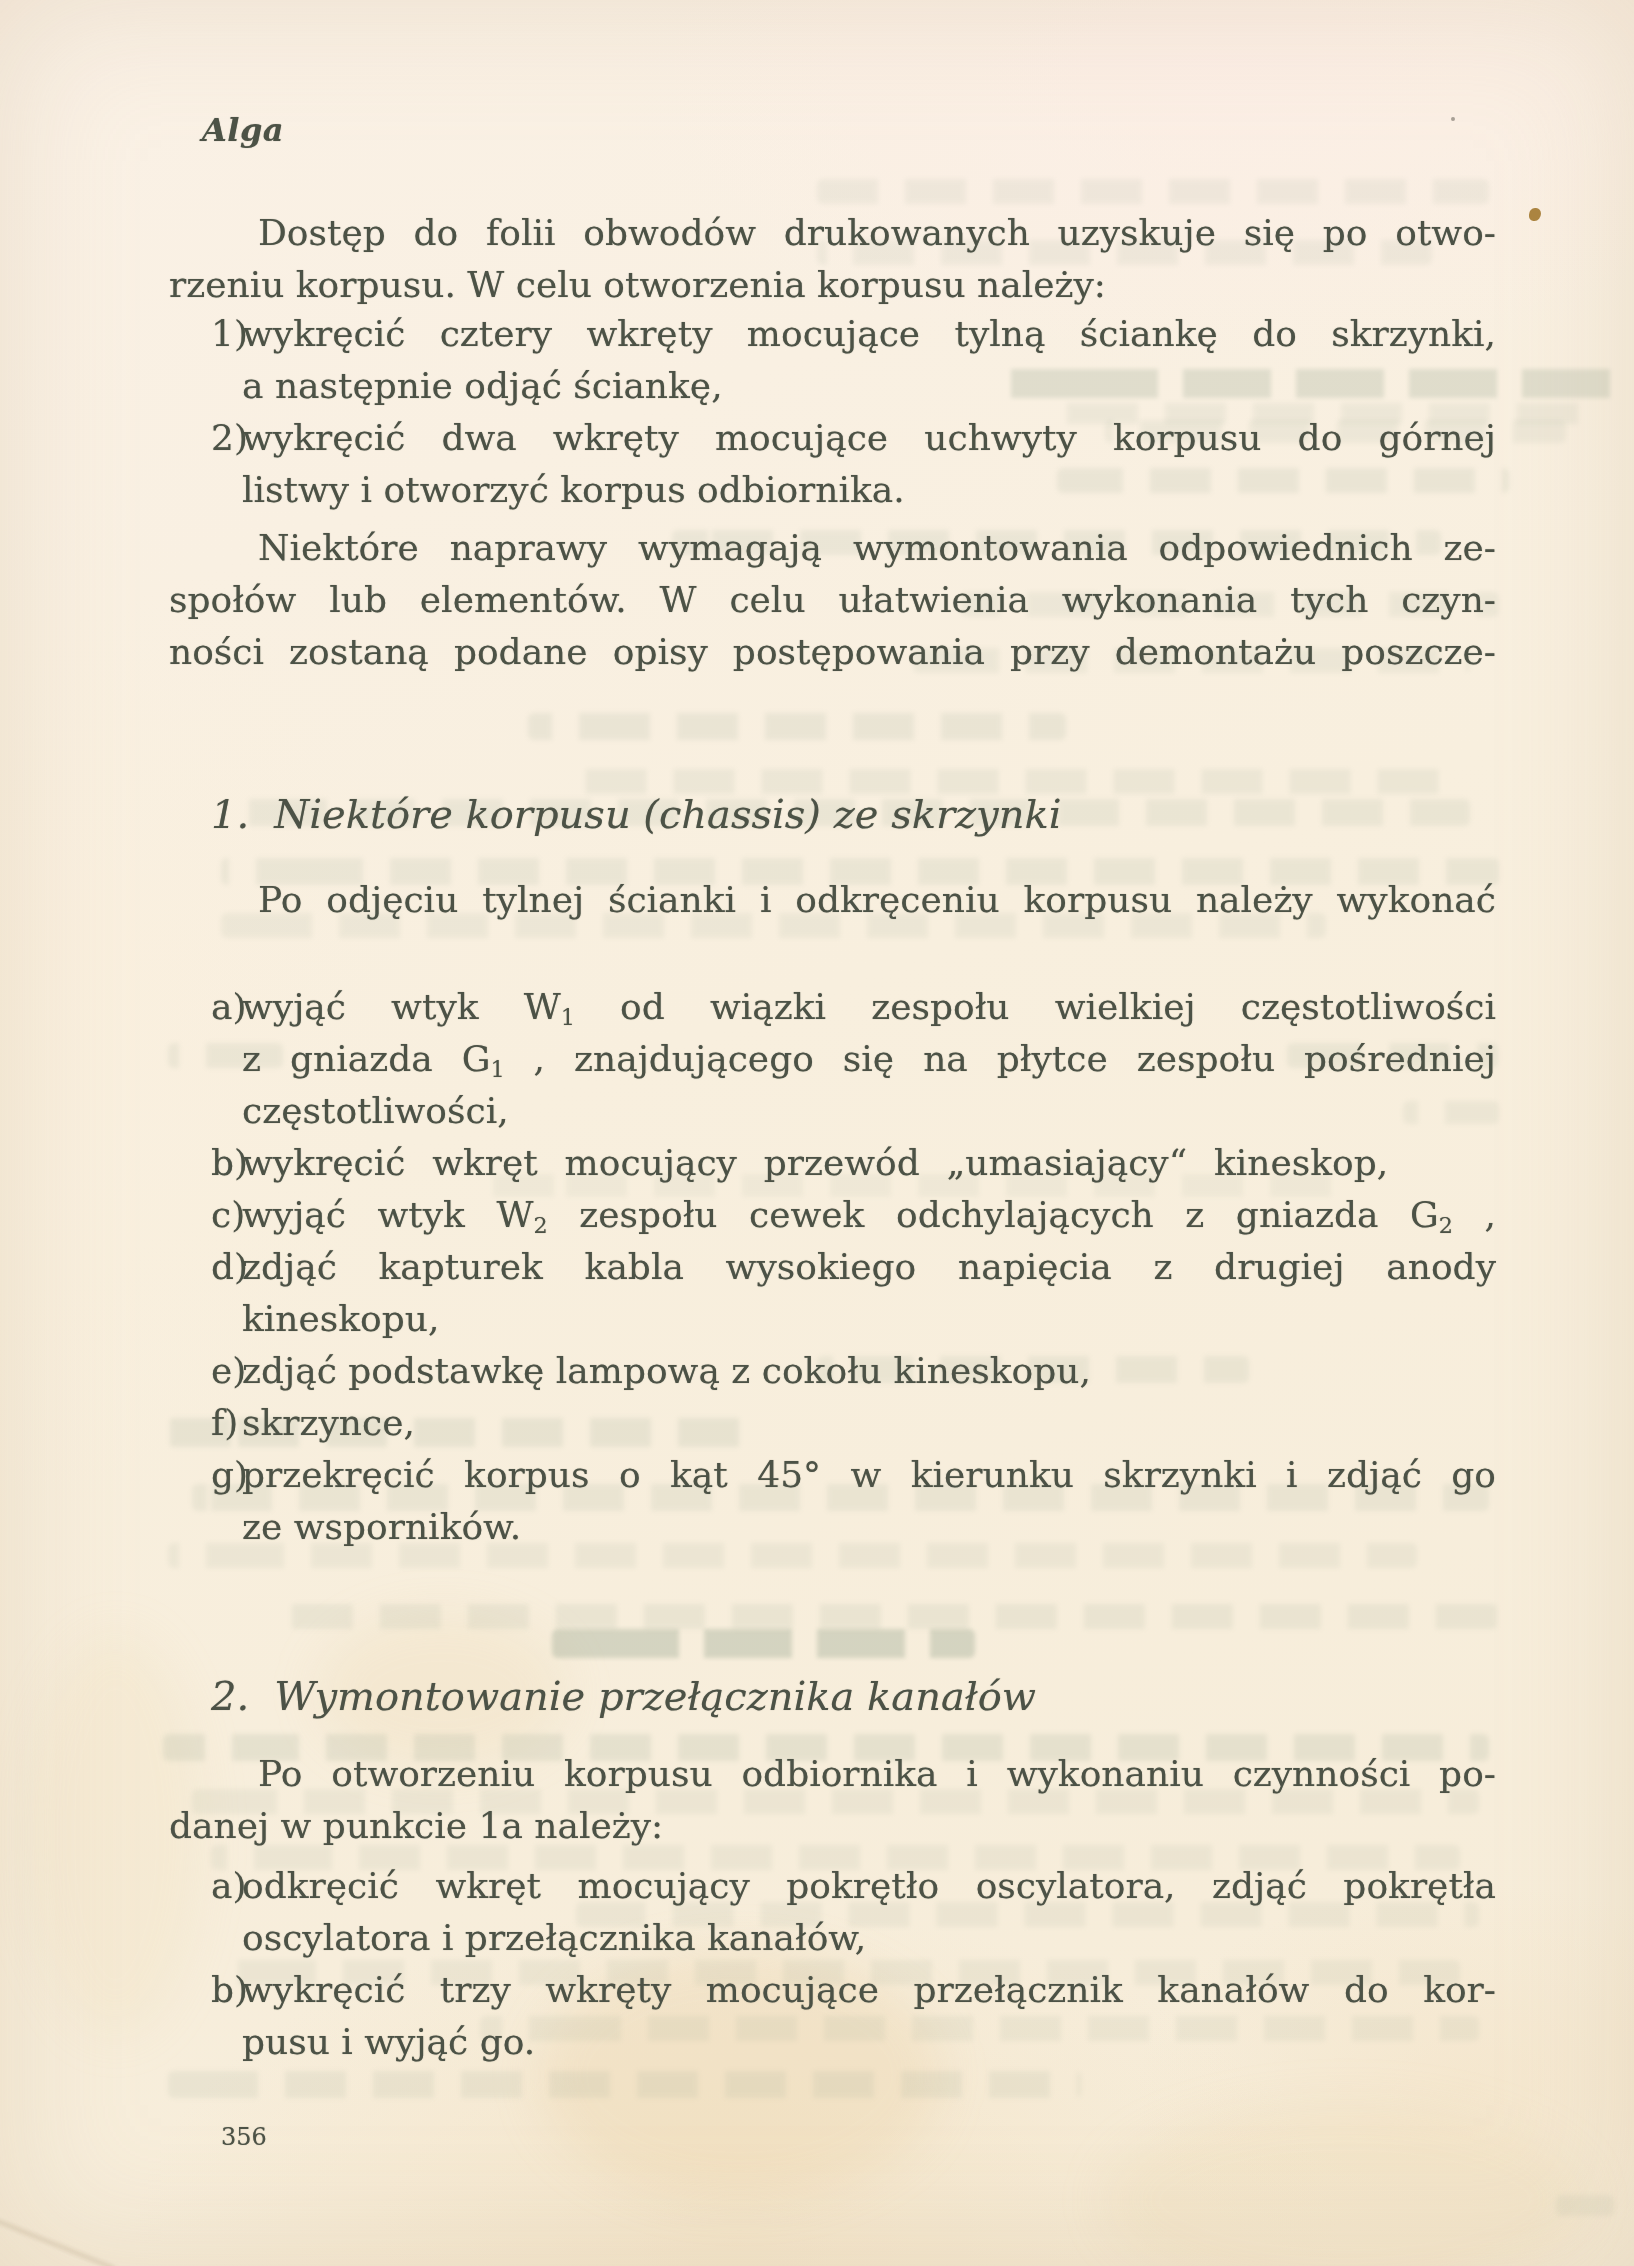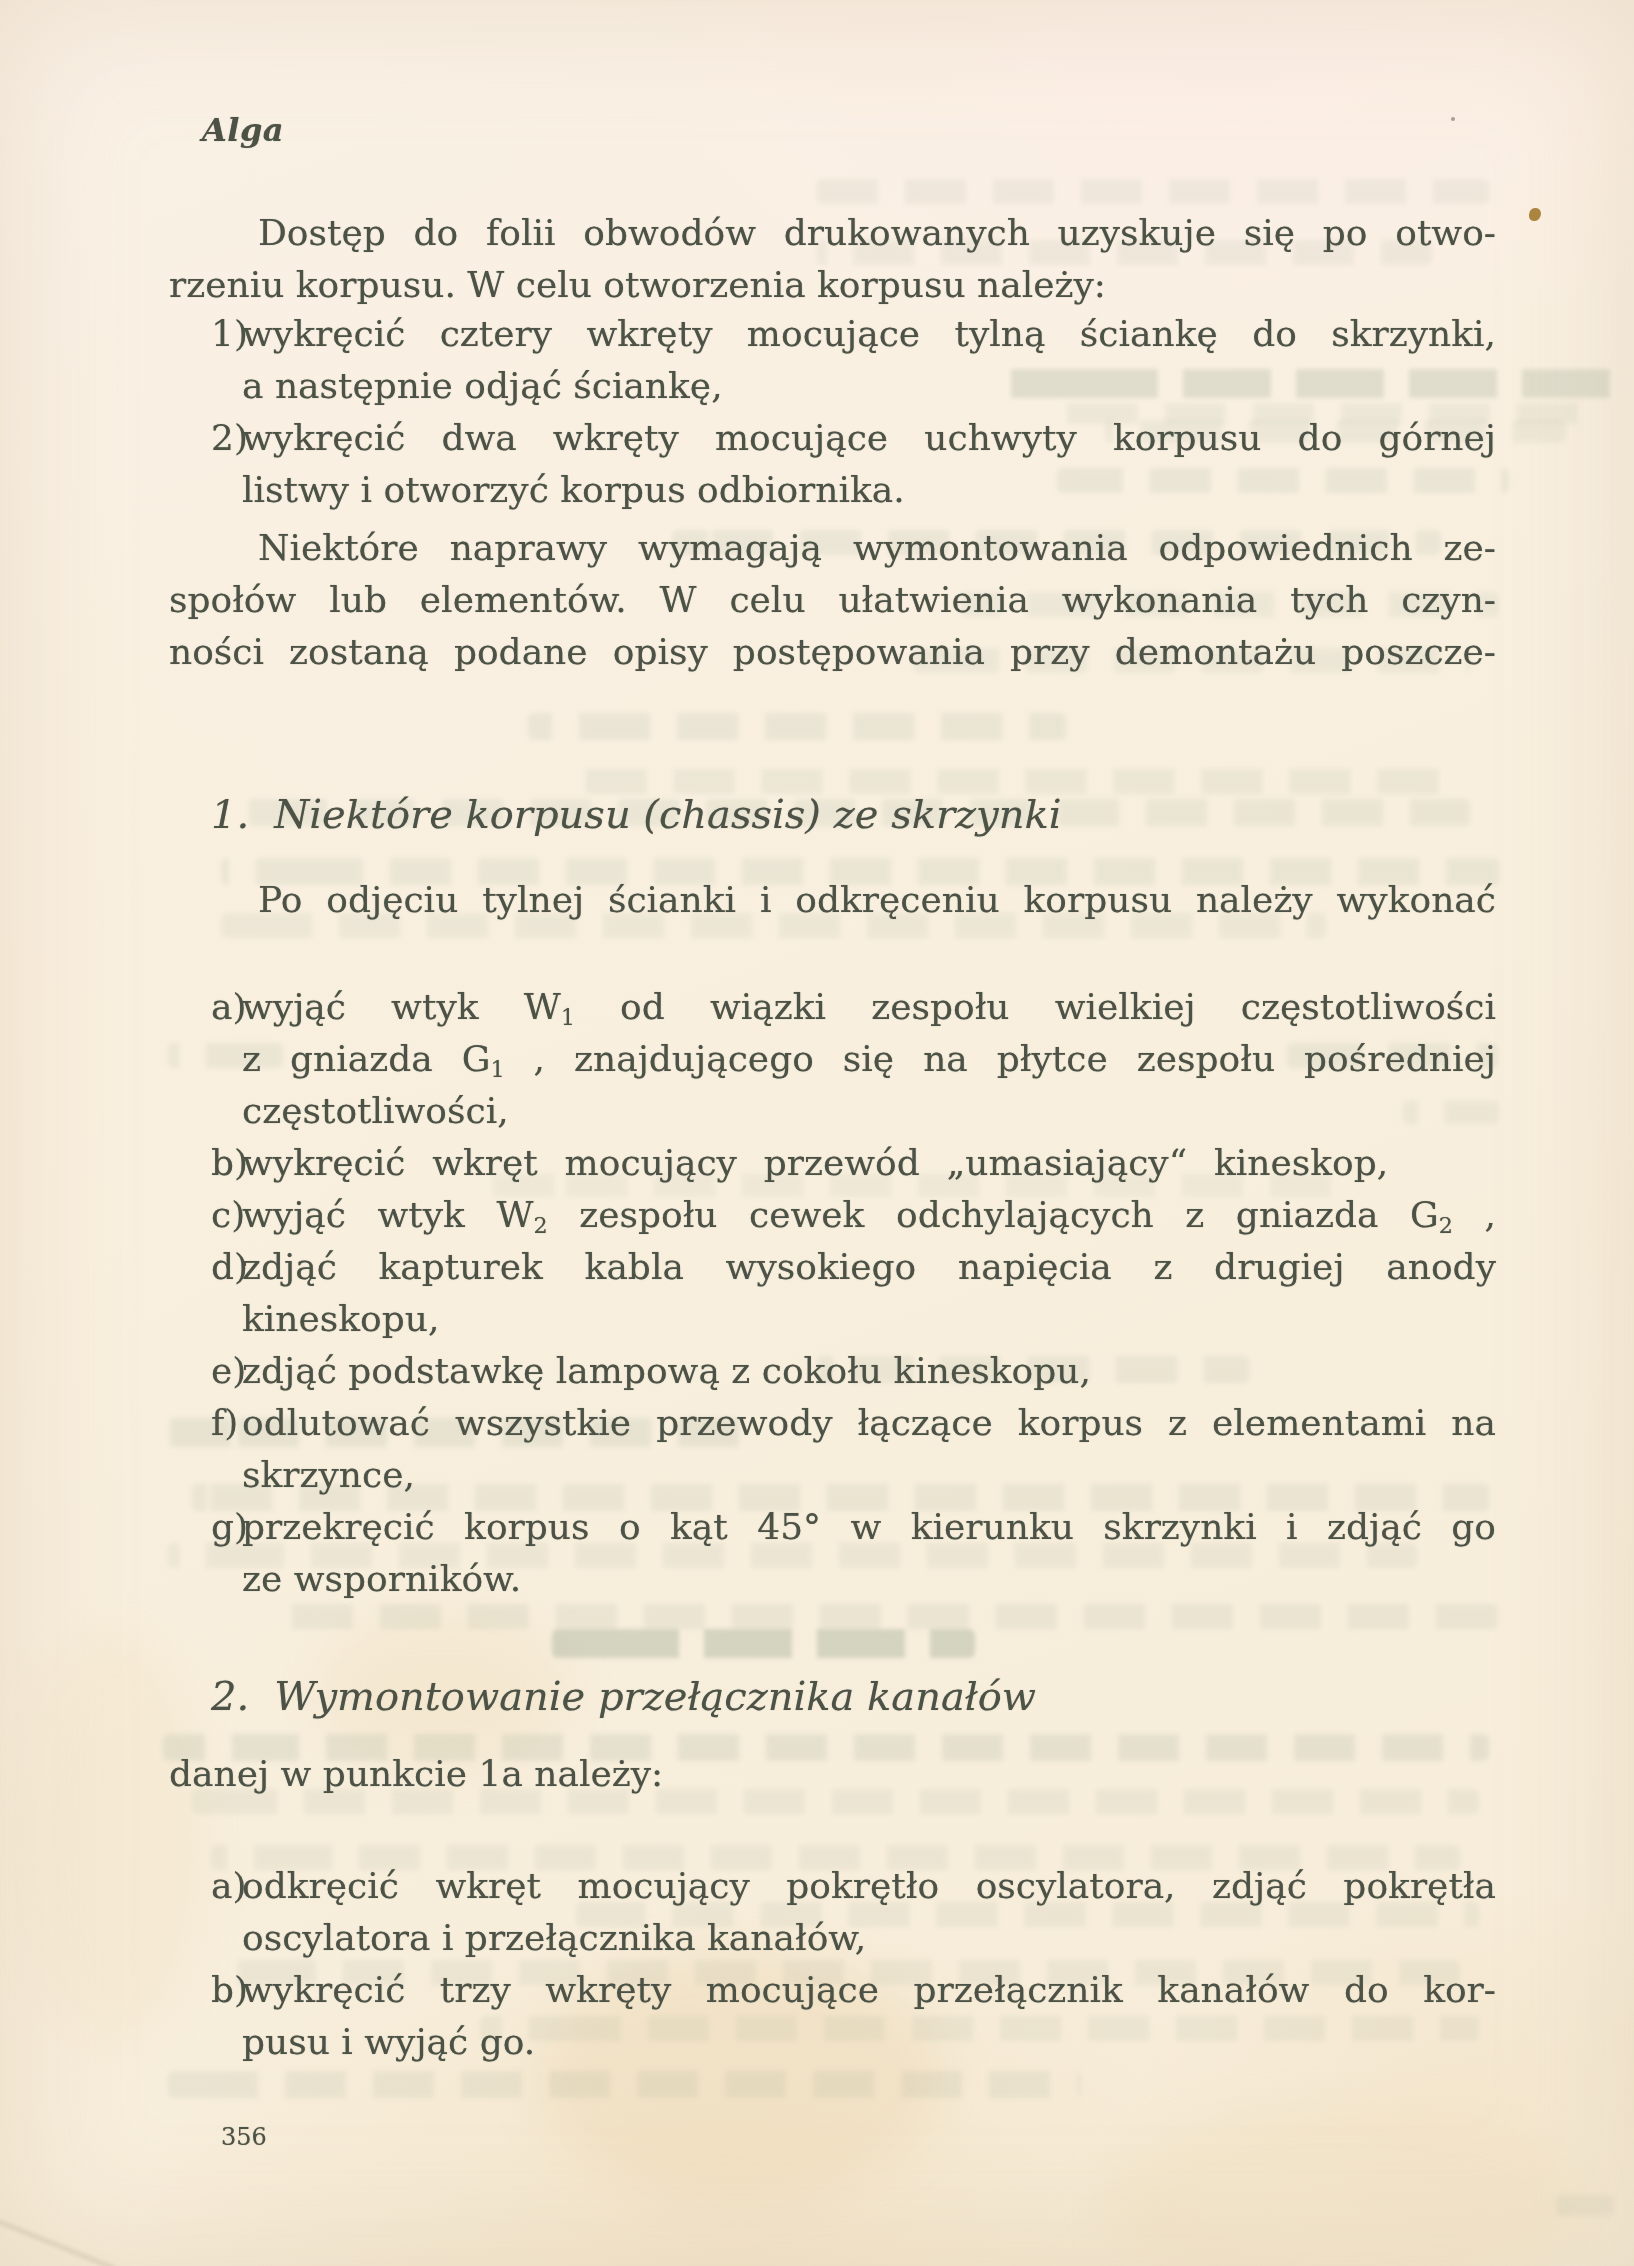--- a/index.html
+++ b/index.html
@@ -179,35 +179,35 @@
       <span class="marker">d)</span>
       <div class="line j">zdjąć kapturek kabla wysokiego napięcia z drugiej anody</div>
       <div class="line plain">kineskopu,</div>
     </div>
     <div class="item">
       <span class="marker">e)</span>
       <div class="line plain">zdjąć podstawkę lampową z cokołu kineskopu,</div>
     </div>
     <div class="item">
       <span class="marker">f)</span>
-      <div class="line j">odlutować wszystkie przewody łączące korpus z elementami na</div>
       <div class="line plain">skrzynce,</div>
     </div>
     <div class="item">
       <span class="marker">g)</span>
       <div class="line j">przekręcić korpus o kąt 45° w kierunku skrzynki i zdjąć go</div>
       <div class="line plain">ze wsporników.</div>
     </div>
   </div>
 
   <div class="sec" id="h2">
     <span class="sec-num">2.</span><span>Wymontowanie przełącznika kanałów</span>
   </div>
 
   <div class="textblock" id="p4">
+    <div class="line j ind">Po otworzeniu korpusu odbiornika i wykonaniu czynności po-</div>
     <div class="line plain">danej w punkcie 1a należy:</div>
   </div>
 
   <div class="textblock" id="l3">
     <div class="item">
       <span class="marker">a)</span>
       <div class="line j">odkręcić wkręt mocujący pokrętło oscylatora, zdjąć pokrętła</div>
       <div class="line plain">oscylatora i przełącznika kanałów,</div>
     </div>
     <div class="item">

